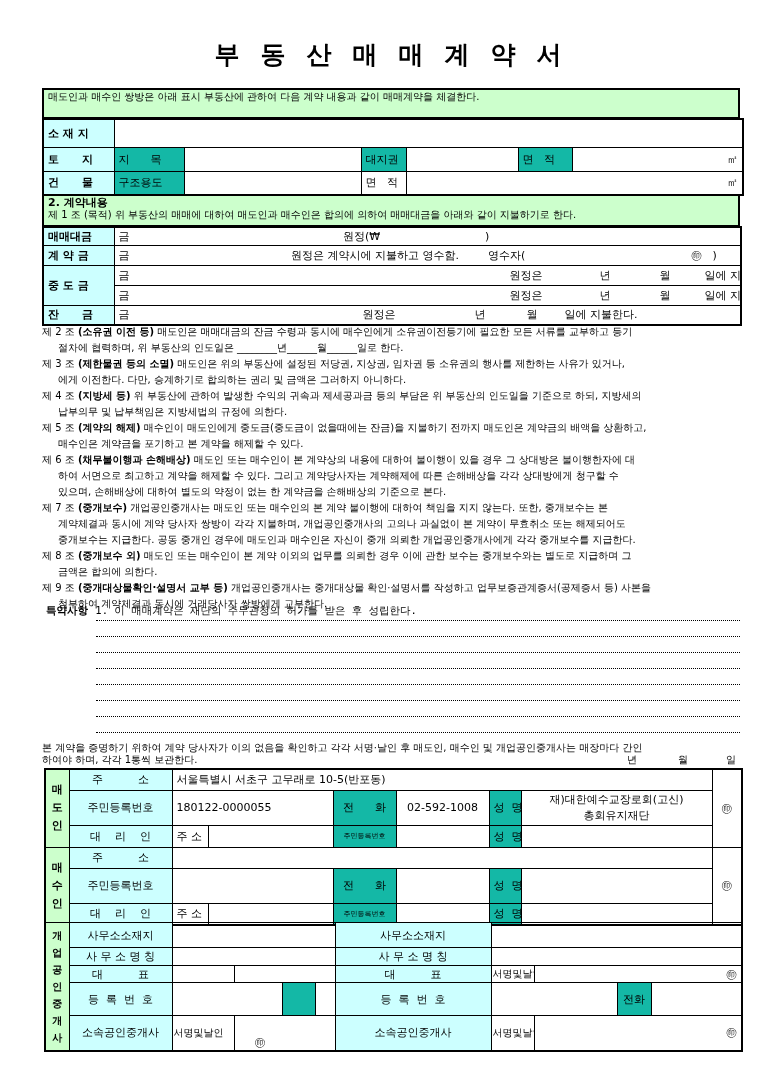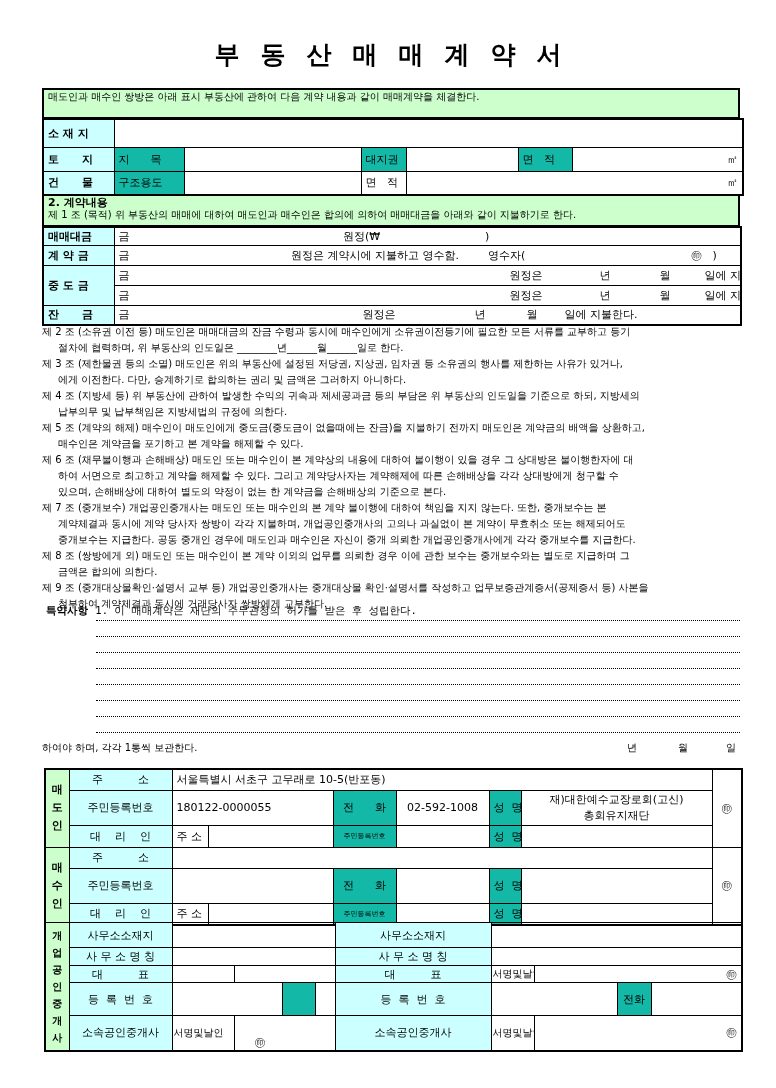--- a/index.html
+++ b/index.html
@@ -17,21 +17,21 @@
   .tbl { position: absolute; border-collapse: collapse; table-layout: fixed; }
   .tbl td { border: 1px solid #000; padding: 0 4px; font-size: 11px; white-space: nowrap; overflow: hidden; vertical-align: middle; }
   .tbl td.lbl { font-weight: bold; font-size: 11px; }
 
   .hdr { border: 2px solid #000; background: #ccffcc; padding: 1px 4px; font-size: 10px; line-height: 12px; }
   .hdr .sub { font-weight: bold; font-size: 11px; }
 
   .art { left: 42px; width: 700px; font-size: 10px; line-height: 16px; }
   .art .line { white-space: nowrap; }
   .art .ind { padding-left: 16px; }
-  .art b { font-weight: normal; margin-top: 40px; }
+  .art b { font-weight: bold; margin-top: 40px; }
 
   .special { left: 46px; top: 604px; font-size: 10.5px; }
   .special .lbl { font-weight: bold; }
   .dotline { position: absolute; left: 96px; width: 644px; border-bottom: 1px dotted #000; height: 0; }
 
   .closing { left: 42px; top: 742px; width: 700px; font-size: 10px; line-height: 12px; }
 
   .vlabel { font-weight: bold; text-align: center; line-height: 18px; font-size: 11px; }
   .seal { font-size: 11px; }
   .cen { text-align: center; }
@@ -160,21 +160,21 @@
     <div class="line"><span>제 6 조</span> <b>(채무불이행과 손해배상)</b> <span>매도인 또는 매수인이 본 계약상의 내용에 대하여 불이행이 있을 경우 그 상대방은 불이행한자에 대</span></div>
     <div class="line ind">하여 서면으로 최고하고 계약을 해제할 수 있다. 그리고 계약당사자는 계약해제에 따른 손해배상을 각각 상대방에게 청구할 수</div>
     <div class="line ind">있으며, 손해배상에 대하여 별도의 약정이 없는 한 계약금을 손해배상의 기준으로 본다.</div>
   </div>
   <div>
     <div class="line"><span>제 7 조</span> <b>(중개보수)</b> <span>개업공인중개사는 매도인 또는 매수인의 본 계약 불이행에 대하여 책임을 지지 않는다. 또한, 중개보수는 본</span></div>
     <div class="line ind">계약체결과 동시에 계약 당사자 쌍방이 각각 지불하며, 개업공인중개사의 고의나 과실없이 본 계약이 무효취소 또는 해제되어도</div>
     <div class="line ind">중개보수는 지급한다. 공동 중개인 경우에 매도인과 매수인은 자신이 중개 의뢰한 개업공인중개사에게 각각 중개보수를 지급한다.</div>
   </div>
   <div>
-    <div class="line"><span>제 8 조</span> <b>(쌍방에게 외)</b> <span>매도인 또는 매수인이 본 계약 이외의 업무를 의뢰한 경우 이에 관한 보수는 중개보수와는 별도로 지급하며 그</span></div>
+    <div class="line"><span>제 8 조</span> <b>(중개보수 외)</b> <span>매도인 또는 매수인이 본 계약 이외의 업무를 의뢰한 경우 이에 관한 보수는 중개보수와는 별도로 지급하며 그</span></div>
     <div class="line ind">금액은 합의에 의한다.</div>
   </div>
   <div>
     <div class="line"><span>제 9 조</span> <b>(중개대상물확인·설명서 교부 등)</b> <span>개업공인중개사는 중개대상물 확인·설명서를 작성하고 업무보증관계증서(공제증서 등) 사본을</span></div>
     <div class="line ind">첨부하여 계약체결과 동시에 거래당사자 쌍방에게 교부한다.</div>
   </div>
 </div>
 
 <div class="abs special">
   <span class="lbl">특약사항</span>
@@ -183,20 +183,21 @@
 <div class="dotline" style="top:620px;"></div>
 <div class="dotline" style="top:636px;"></div>
 <div class="dotline" style="top:652px;"></div>
 <div class="dotline" style="top:668px;"></div>
 <div class="dotline" style="top:684px;"></div>
 <div class="dotline" style="top:700px;"></div>
 <div class="dotline" style="top:716px;"></div>
 <div class="dotline" style="top:732px;"></div>
 
 <div class="abs closing">
+  <div style="white-space:nowrap;">본 계약을 증명하기 위하여 계약 당사자가 이의 없음을 확인하고 각각 서명·날인 후 매도인, 매수인 및 개업공인중개사는 매장마다 간인</div>
   <div style="position:relative; white-space:nowrap;">
     <span>하여야 하며, 각각 1통씩 보관한다.</span>
     <span style="position:absolute; left:585px;">년</span>
     <span style="position:absolute; left:636px;">월</span>
     <span style="position:absolute; left:684px;">일</span>
   </div>
 </div>
 
 <table class="tbl" style="left:44px; top:768px; width:697px; border:2px solid #000;">
   <colgroup>

